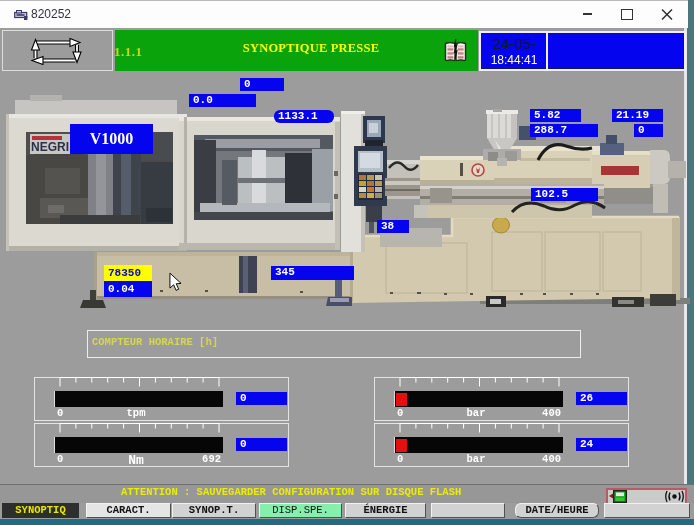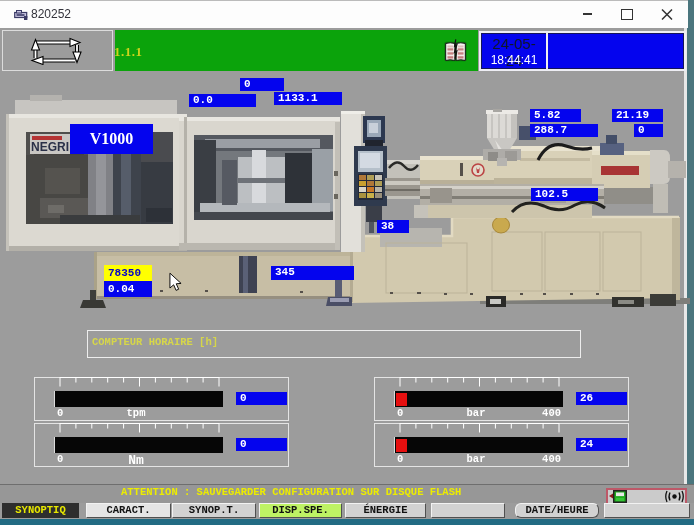--- a/index.html
+++ b/index.html
@@ -59,20 +59,21 @@
     <path d="M46 16 L54 16 L50 26.5 Z"></path>
     <path d="M16 20.5 L16 28.5 L5 24.5 Z"></path>
     <path d="M4.5 14 L12.5 14 L8.5 3.5 Z"></path>
   </g>
 </svg>
 
 <div class="abs" style="left:115px;top:30px;width:363px;height:41px;background:#0ba30b;"></div>
 
 <div class="abs" style="left:114px;top:44px;font-family:'Liberation Serif',serif;font-weight:bold;font-size:13px;letter-spacing:0.5px;color:#cdd41c;">1.1.1</div>
 
+<div class="abs" style="left:131px;top:41px;width:360px;text-align:center;font-family:'Liberation Serif',serif;font-weight:bold;font-size:12.5px;letter-spacing:0.2px;color:#ffff00;">SYNOPTIQUE PRESSE</div>
 
 <svg class="abs" style="left:442px;top:39px;" width="27" height="25" viewBox="0 0 27 28">
   <rect x="1" y="3" width="25" height="22" rx="2" fill="#0b5a0b" opacity="0.5"></rect>
   <path d="M2.5 5 Q7.5 3.5 12.8 5 L12.8 24 Q7.5 22.5 2.5 24 Z" fill="#f4f4f0" stroke="#111" stroke-width="1.1"></path>
   <path d="M24.5 5 Q19.5 3.5 14.2 5 L14.2 24 Q19.5 22.5 24.5 24 Z" fill="#f4f4f0" stroke="#111" stroke-width="1.1"></path>
   <g stroke="#cc8888" stroke-width="0.9">
     <path d="M4.5 8 L11 8 M4.5 10.3 L11 10.3 M4.5 12.6 L11 12.6 M4.5 14.9 L11 14.9 M4.5 17.2 L11 17.2 M4.5 19.5 L11 19.5 M4.5 21.6 L11 21.6"></path>
     <path d="M16 8 L22.5 8 M16 10.3 L22.5 10.3 M16 12.6 L22.5 12.6 M16 14.9 L22.5 14.9 M16 17.2 L22.5 17.2 M16 19.5 L22.5 19.5 M16 21.6 L22.5 21.6"></path>
   </g>
   <g stroke="#b05555" stroke-width="1">
@@ -292,21 +293,21 @@
 
   <path d="M512 212 Q525 198 544 206 Q560 214 575 205 Q590 197 605 208" fill="none" stroke="#22221f" stroke-width="3"></path>
 
   <rect x="653" y="184" width="15" height="29" fill="#c0bdb5"></rect>
 </svg>
 
 <div class="bluebox" style="left:240px;top:78px;width:44px;height:13px;">0</div>
 
 <div class="bluebox" style="left:189px;top:94px;width:67px;height:13px;">0.0</div>
 
-<div class="bluebox" style="left:274px;top:92px;width:68px;height:13px;">1133.1</div>
+<div class="bluebox" style="left:274px;top:110px;width:60px;height:13px;border-radius:6px;">1133.1</div>
 
 <div class="bluebox" style="left:530px;top:109px;width:51px;height:13px;">5.82</div>
 
 <div class="bluebox" style="left:530px;top:124px;width:68px;height:13px;">288.7</div>
 
 <div class="bluebox" style="left:612px;top:109px;width:51px;height:13px;">21.19</div>
 
 <div class="bluebox" style="left:634px;top:124px;width:29px;height:13px;">0</div>
 
 <div class="bluebox" style="left:531px;top:188px;width:67px;height:13px;">102.5</div>
@@ -353,20 +354,21 @@
     <path d="M5 1.5 L164 1.5"></path>
     <path d="M5 1 L5 10.5 M164 1 L164 10.5 M84.5 1 L84.5 10.5"></path>
     <path d="M20.9 1 L20.9 6.5 M36.8 1 L36.8 6.5 M52.7 1 L52.7 6.5 M68.6 1 L68.6 6.5 M100.4 1 L100.4 6.5 M116.3 1 L116.3 6.5 M132.2 1 L132.2 6.5 M148.1 1 L148.1 6.5"></path>
   </g>
 </svg>
 
 <div class="abs" style="left:54px;top:437px;width:168px;height:16px;background:#060606;border-left:1px solid #dcdcdc;"></div>
 
 <div class="abs" style="left:57px;top:453px;width:160px;font-weight:bold;font-size:10.5px;color:#fff;">0</div>
 <div class="abs" style="left:57px;top:453px;width:158px;text-align:center;font-weight:bold;font-size:13px;color:#fff;">Nm</div>
+<div class="abs" style="left:57px;top:453px;width:164px;text-align:right;font-weight:bold;font-size:10.5px;color:#fff;">692</div>
 
 <div class="bluebox" style="left:236px;top:438px;width:51px;height:13px;">0</div>
 
 <div class="abs" style="left:374px;top:377px;width:255px;height:44px;border:1px solid #e4e4e4;box-sizing:border-box;"></div>
 
 <svg class="abs" style="left:395px;top:376px;" width="170" height="12" viewBox="0 0 170 12">
   <g stroke="#ffffff" stroke-width="1" fill="none">
     <path d="M5 1.5 L164 1.5"></path>
     <path d="M5 1 L5 10.5 M164 1 L164 10.5 M84.5 1 L84.5 10.5"></path>
     <path d="M20.9 1 L20.9 6.5 M36.8 1 L36.8 6.5 M52.7 1 L52.7 6.5 M68.6 1 L68.6 6.5 M100.4 1 L100.4 6.5 M116.3 1 L116.3 6.5 M132.2 1 L132.2 6.5 M148.1 1 L148.1 6.5"></path>
@@ -428,21 +430,21 @@
 </svg>
 
 <div class="abs" style="left:0;top:503px;width:694px;height:16px;background:#9c9c9c;"></div>
 
 <div class="abs" style="left:2px;top:503px;width:77px;height:15px;background:#2e2e2e;color:#e8e800;font-weight:bold;font-size:10.5px;text-align:center;line-height:15px;">SYNOPTIQ</div>
 
 <div class="abs" style="left:86px;top:503px;width:85px;height:15px;background:#e5e5e5;border-top:1px solid #f2f2f2;border-left:1px solid #f2f2f2;border-right:1px solid #505050;border-bottom:1px solid #505050;box-sizing:border-box;color:#111;font-weight:bold;font-size:10.5px;text-align:center;line-height:13px;">CARACT.</div>
 
 <div class="abs" style="left:172px;top:503px;width:84px;height:15px;background:#d2d2d2;border-top:1px solid #f2f2f2;border-left:1px solid #f2f2f2;border-right:1px solid #505050;border-bottom:1px solid #505050;box-sizing:border-box;color:#111;font-weight:bold;font-size:10.5px;text-align:center;line-height:13px;">SYNOP.T.</div>
 
-<div class="abs" style="left:259px;top:503px;width:83px;height:15px;background:#bef264;border-top:1px solid #f2f2f2;border-left:1px solid #f2f2f2;border-right:1px solid #505050;border-bottom:1px solid #505050;box-sizing:border-box;color:#111;font-weight:bold;font-size:10.5px;text-align:center;line-height:13px;">DISP.SPE.</div>
+<div class="abs" style="left:259px;top:503px;width:83px;height:15px;background:#86efac;border-top:1px solid #f2f2f2;border-left:1px solid #f2f2f2;border-right:1px solid #505050;border-bottom:1px solid #505050;box-sizing:border-box;color:#111;font-weight:normal;font-size:10.5px;text-align:center;line-height:13px;">DISP.SPE.</div>
 
 <div class="abs" style="left:345px;top:503px;width:81px;height:15px;background:#d2d2d2;border-top:1px solid #f2f2f2;border-left:1px solid #f2f2f2;border-right:1px solid #505050;border-bottom:1px solid #505050;box-sizing:border-box;color:#111;font-weight:bold;font-size:10.5px;text-align:center;line-height:13px;">ÉNERGIE</div>
 
 <div class="abs" style="left:431px;top:503px;width:74px;height:15px;background:#d2d2d2;border-top:1px solid #f2f2f2;border-left:1px solid #f2f2f2;border-right:1px solid #505050;border-bottom:1px solid #505050;box-sizing:border-box;"></div>
 
 <div class="abs" style="left:515px;top:503px;width:84px;height:15px;background:#d2d2d2;border-top:1px solid #f2f2f2;border-left:1px solid #f2f2f2;border-right:1px solid #505050;border-bottom:1px solid #505050;box-sizing:border-box;color:#111;font-weight:bold;font-size:10.5px;text-align:center;line-height:13px;border-radius:6px;">DATE/HEURE</div>
 
 <div class="abs" style="left:604px;top:503px;width:86px;height:15px;background:#d2d2d2;border-top:1px solid #f2f2f2;border-left:1px solid #f2f2f2;border-right:1px solid #505050;border-bottom:1px solid #505050;box-sizing:border-box;"></div>
 
 </div>

